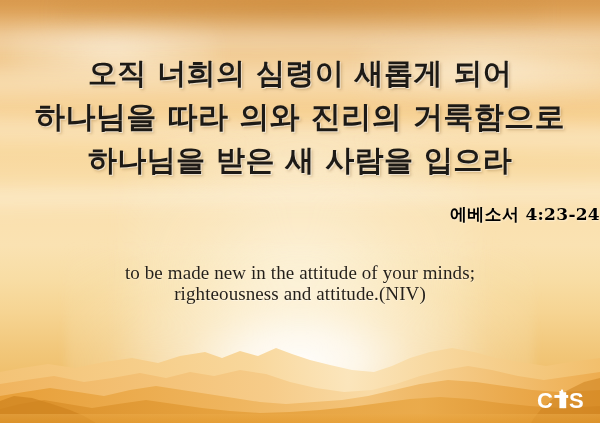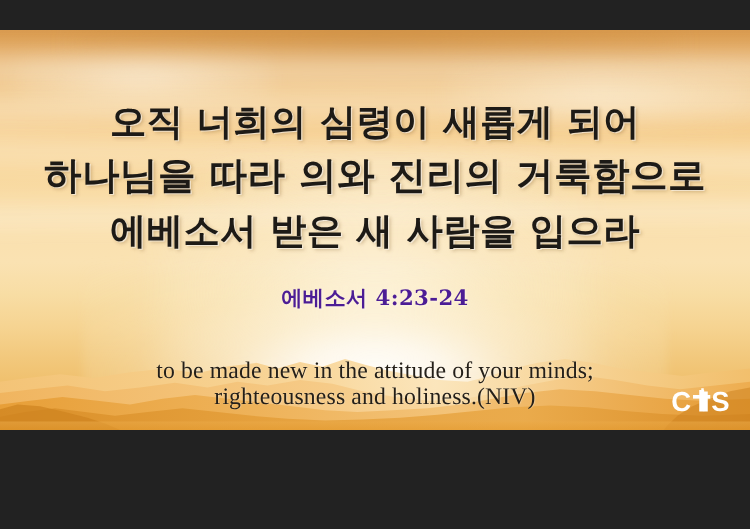--- a/index.html
+++ b/index.html
@@ -4,25 +4,24 @@
 <title>Bible Verse Card</title>
 <style>
   html, body {
     margin: 0;
     padding: 0;
     background: #222;
   }
   .card {
     position: relative;
     width: 600px;
-    height: 320px;
+    height: 423px;
     overflow: hidden;
     font-family: "Liberation Serif", "DejaVu Serif", serif;
     background: #E8A33C;
-    margin-top: 24px;
   }
 
   
   .sky-base {
     position: absolute;
     inset: 0;
     background: linear-gradient(to bottom,
         #D99A4E 0%,
         #DFA052 6%,
         #E9B061 13%,
@@ -188,22 +187,22 @@
   }
   .kor-1 { position: absolute; top: 52px;  left: 0; width: 100%; }
   .kor-2 { position: absolute; top: 95px;  left: 0; width: 100%; font-size: 30px; }
   .kor-3 { position: absolute; top: 139px; left: 0; width: 100%; }
 
   .reference {
     position: absolute;
     top: 203px;
     left: 0;
     width: 100%;
-    text-align: center;
-    color: #4c1d95;
+    text-align: right;
+    color: #000000;
     font-family: "DejaVu Serif", "Liberation Serif", serif;
     font-weight: 700;
     font-size: 17px;
     letter-spacing: 0.3px;
     text-shadow: 1px 1px 2px rgba(255,255,255,0.45);
   }
 
   .english-block {
     position: absolute;
     top: 262px;
@@ -307,28 +306,28 @@
       <path fill="#CE8420" opacity="0.55" d="M600,423 L600,378 L584,382 L568,390 L554,398 L542,408
            L534,418 L531,423 Z"></path>
 
       <rect x="0" y="414" width="600" height="9" fill="url(#mBase)" opacity="0.55"></rect>
     </svg>
   </div>
 
   <div class="verse-block">
     <div class="kor-line kor-1">오직 너희의 심령이 새롭게 되어</div>
     <div class="kor-line kor-2">하나님을 따라 의와 진리의 거룩함으로</div>
-    <div class="kor-line kor-3">에베소서 받은 새 사람을 입으라</div>
+    <div class="kor-line kor-3">하나님을 받은 새 사람을 입으라</div>
   </div>
 
   <div class="reference">에베소서 4:23-24</div>
 
   <div class="english-block">
     <div>to be made new in the attitude of your minds;</div>
-    <div>righteousness and holiness.(NIV)</div>
+    <div>righteousness and attitude.(NIV)</div>
   </div>
 
   <div class="logo">
     <svg viewBox="0 0 54 26" width="54" height="26" aria-hidden="true">
       <text x="0" y="21" font-family="Liberation Sans, sans-serif" font-size="22" font-weight="700" fill="#FFFFFF">C</text>
 
       <g fill="#FFFFFF">
         <rect x="22.4" y="4.0" width="3.9" height="17.2"></rect>
         <rect x="17.4" y="8.0" width="13.8" height="2.9"></rect>
         <rect x="26.0" y="5.2" width="3.2" height="16.0"></rect>

